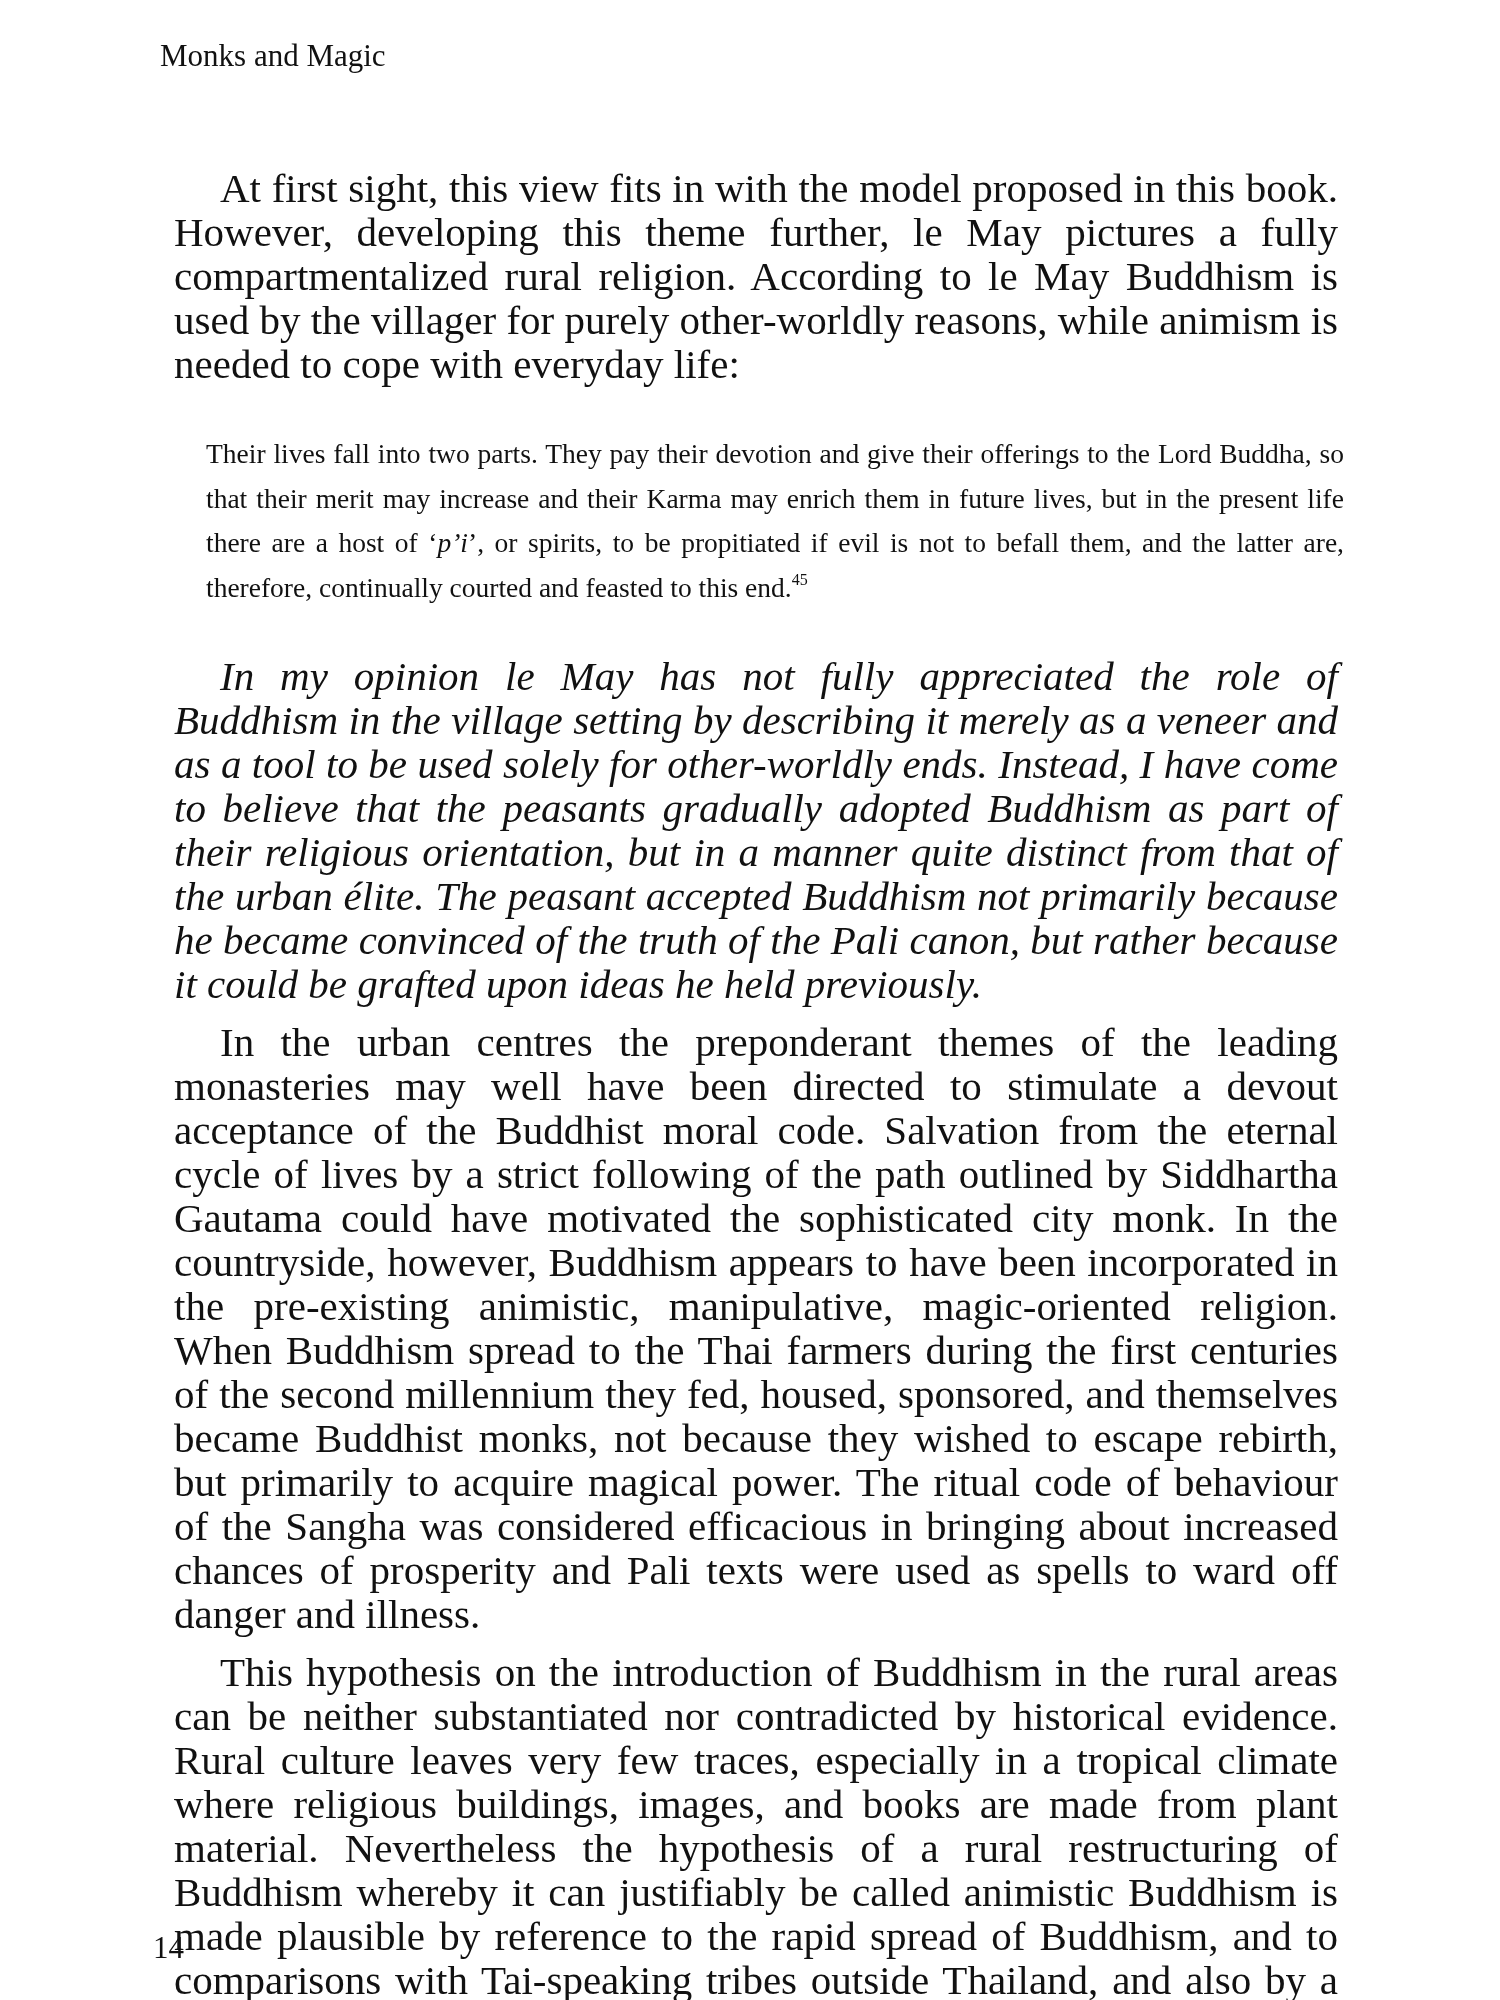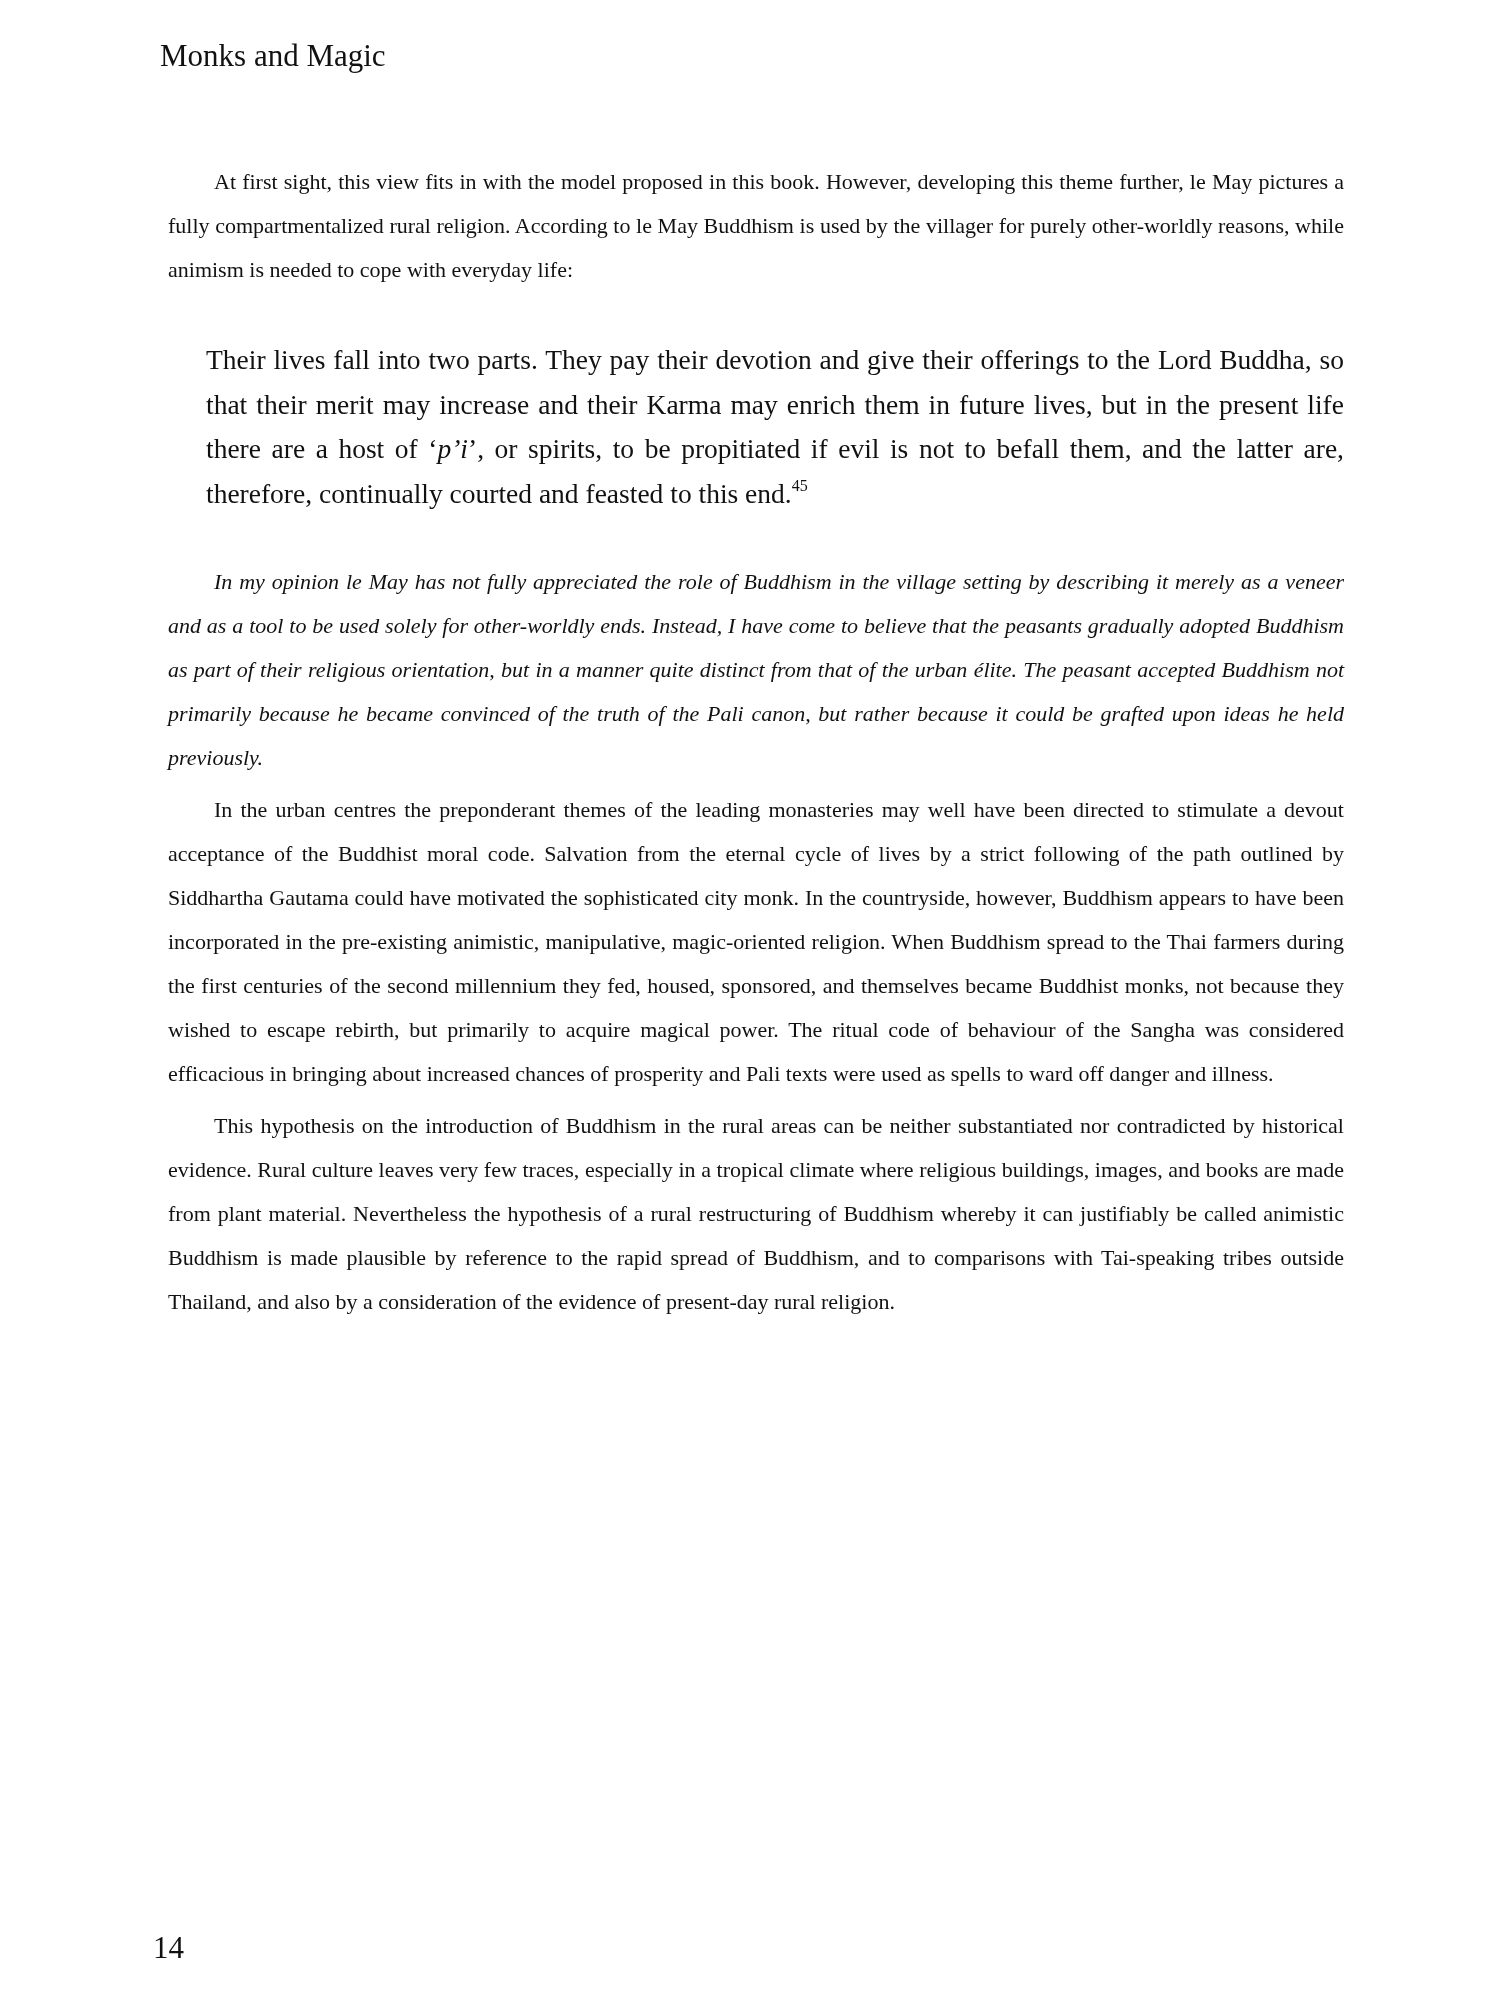--- a/index.html
+++ b/index.html
@@ -23,22 +23,22 @@
       line-height: 40px;
       white-space: nowrap;
     }
     .text-block {
       position: absolute;
       left: 160px;
       top: 152px;
       width: 1192px;
     }
     .para {
-      margin: 8px;
-      font-size: 22px;
+      margin: 14px;
+      font-size: 41px;
       line-height: 44px;
       text-align: justify;
       text-indent: 46px;
       hyphens: none;
     }
     .para.gap-before { margin-top: 44px; font-style: italic; }
     .blockquote {
       margin: 46px 8px 0 46px;
       font-size: 27.5px;
       line-height: 44.5px;

